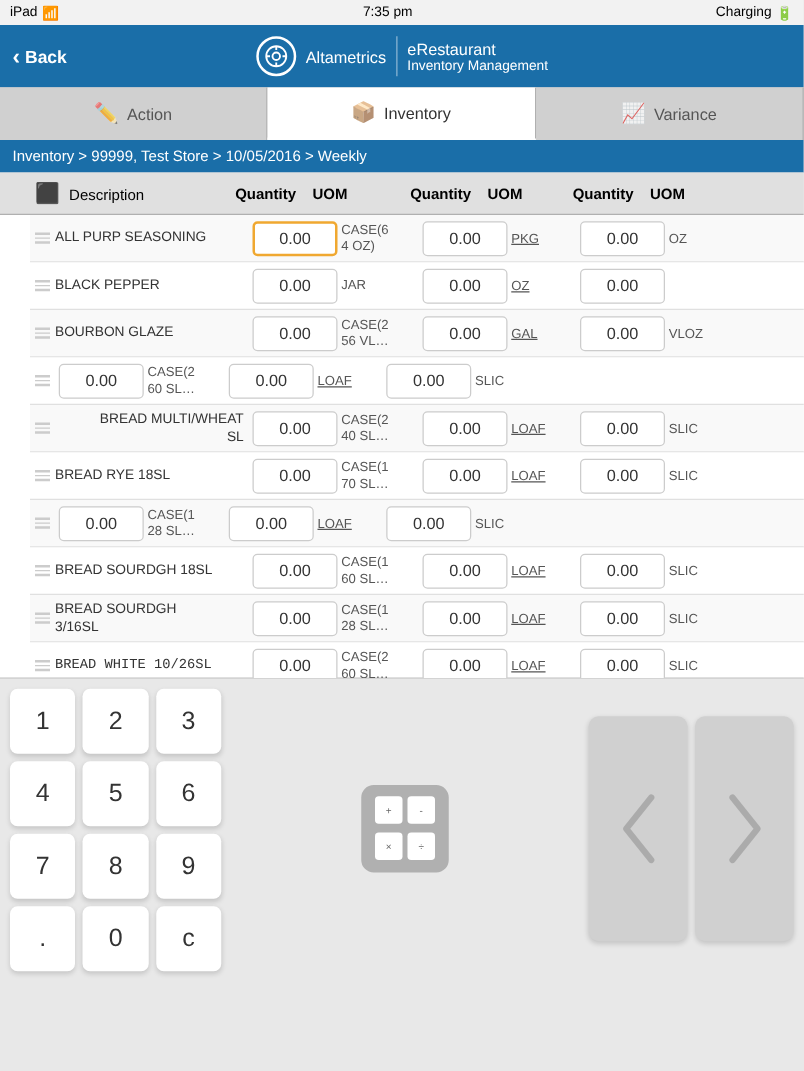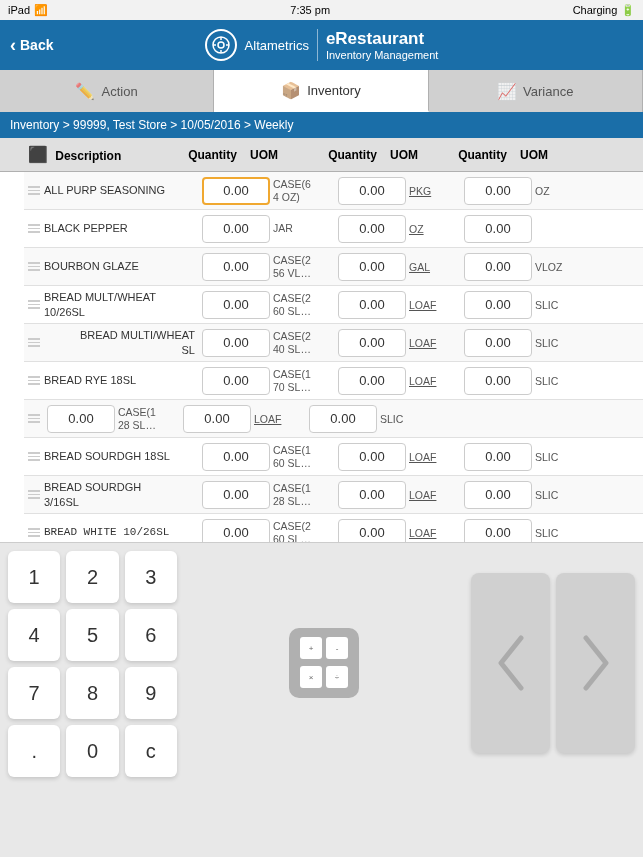--- a/index.html
+++ b/index.html
@@ -58,21 +58,21 @@
       justify-content: center;
       color: white;
       font-size: 14px;
     }
     .divider-line {
       width: 1px;
       height: 32px;
       background: rgba(255,255,255,0.5);
     }
     .header-title-block { color: white; }
-    .header-title-main { font-size: 17px; font-weight: bold; }
+    .header-title-main { font-size: 13px; font-weight: normal; }
     .header-title-sub { font-size: 11px; }
 
     
     .tab-bar {
       display: flex;
       background: #c8c8c8;
       height: 42px;
     }
     .tab {
       flex: 1;
@@ -106,21 +106,21 @@
 
     
     .table-header {
       display: flex;
       background: #e0e0e0;
       border-bottom: 1px solid #b0b0b0;
       padding: 4px 0;
       align-items: center;
       height: 34px;
     }
-    .col-desc { width: 175px; padding-left: 28px; font-weight: bold; font-size: 12px; }
+    .col-desc { width: 175px; padding-left: 28px; font-weight: normal; font-size: 12px; }
     .col-qty { width: 75px; text-align: center; font-weight: bold; font-size: 12px; }
     .col-uom { width: 65px; text-align: left; font-weight: bold; font-size: 12px; }
     .col-qty2 { width: 75px; text-align: center; font-weight: bold; font-size: 12px; }
     .col-uom2 { width: 55px; text-align: left; font-weight: bold; font-size: 12px; }
     .col-qty3 { width: 75px; text-align: center; font-weight: bold; font-size: 12px; }
     .col-uom3 { flex: 1; text-align: left; font-weight: bold; font-size: 12px; }
 
     .sort-icon { color: #c0392b; font-size: 16px; margin-right: 4px; }
 
     
@@ -390,22 +390,20 @@
     <div class="uom-text2">GAL</div>
     <input type="text" class="qty-input" value="0.00" readonly="" style="">
     <div class="uom-text3">VLOZ</div>
   </div>
     <div class="table-row">
     <div class="row-handle">
       <div class="handle-line"></div>
       <div class="handle-line"></div>
       <div class="handle-line"></div>
     </div>
-    <div class="row-desc" style="white-space:pre-line;">BREAD MULT/WHEAT
-10/26SL</div>
     <input type="text" class="qty-input" value="0.00" readonly="" style="">
     <div class="uom-text" style="white-space:pre-line;">CASE(2
 60 SL…</div>
     <input type="text" class="qty-input" value="0.00" readonly="" style="">
     <div class="uom-text2">LOAF</div>
     <input type="text" class="qty-input" value="0.00" readonly="" style="">
     <div class="uom-text3">SLIC</div>
   </div>
     <div class="table-row">
     <div class="row-handle">

